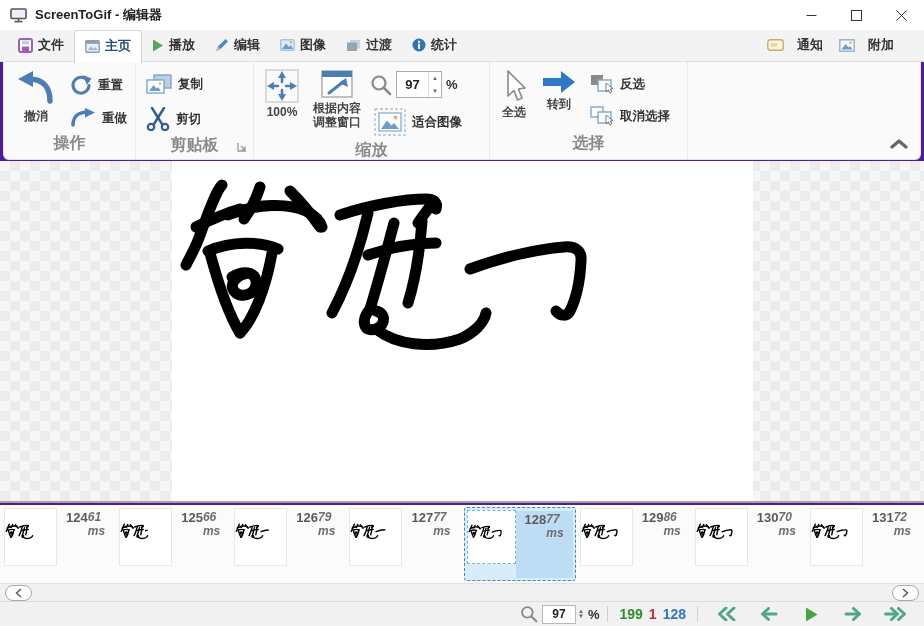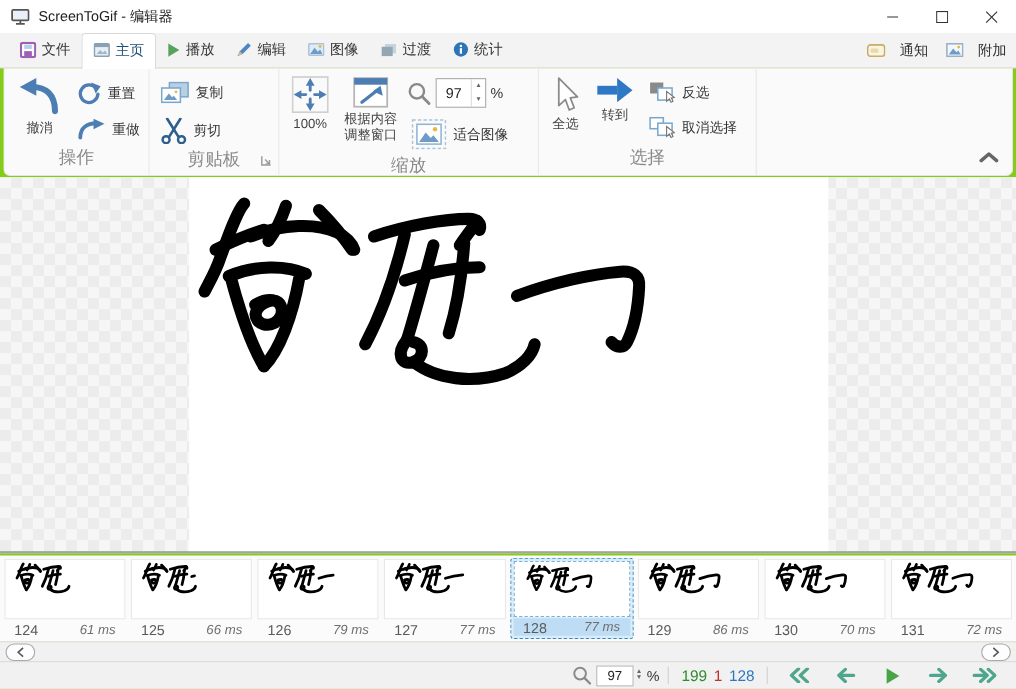--- a/index.html
+++ b/index.html
@@ -1,27 +1,27 @@
 <!DOCTYPE html>
 <html><head>
 <meta charset="utf-8">
 <style>
   * { margin:0; padding:0; box-sizing:border-box; }
   html,body { width:924px; height:626px; overflow:hidden; }
   body { font-family:"Liberation Sans","DejaVu Sans",sans-serif; background:#fff; color:#333; }
-  #app { position:relative; width:924px; height:626px; background:#84cc16; }
+  #app { position:relative; width:924px; height:626px; background:#4c1d95;font-weight:bold; }
 
   
   #titlebar { height:30px; display:flex; align-items:center; background:#fff; }
   #titlebar .app-icon { margin:0 8px 0 10px; display:flex; }
   #titlebar .title { font-size:13px; color:#222; flex:1; }
   .win-btn { width:45px; height:30px; display:flex; align-items:center; justify-content:center; }
 
   
-  #tabbar { height:32px; background:#f3f3f4; display:flex; align-items:center; padding:0 1px 0 8px; border-bottom:1px solid #e0e0e0; }
+  #tabbar { height:32px; background:#f3f3f4; display:flex; align-items:flex-start; padding:0 22px 0 8px; border-bottom:1px solid #e0e0e0; }
   .tab { display:flex; align-items:center; gap:5px; padding:6px 10px 7px 10px; font-size:13px; color:#333; cursor:default; }
   .tab.active { background:#fff; border:1px solid #d7d7d7; border-bottom:none; border-radius:4px 4px 0 0; color:#1f4e79; margin-bottom:-1px; padding-bottom:8px; position:relative; z-index:2; }
   #tabbar .spacer { flex:1; }
   .tab-right { display:flex; align-items:center; gap:13px; padding:6px 8px; font-size:13px; color:#333; }
 
   
   #ribbon { position:relative; margin:0 3px; height:98px; background:#fafafa; border:1px solid #e4e4e4; border-top:none; border-radius:0 0 6px 6px; display:flex; }
   .rgroup { display:flex; flex-direction:column; padding:4px 6px 2px 6px; border-right:1px solid #e9e9e9; }
   .rgroup-content { flex:1; display:flex; align-items:flex-start; gap:4px; }
   .rgroup-label { text-align:center; font-size:16px; color:#8a8a8a; padding:2px 0 3px 0; position:relative; }
@@ -43,21 +43,21 @@
   
   #editor { position:absolute; top:161px; left:0; width:924px; height:342px;
     background-color:#f6f6f6;
     background-image:conic-gradient(#ececec 90deg,transparent 90deg 180deg,#ececec 180deg 270deg,transparent 270deg);
     background-size:20px 20px; border-bottom:2px solid #a3a3a3; }
   #canvas { position:absolute; left:172px; top:0; width:581px; height:340px; background:#fff; }
   #canvas svg { width:100%; height:100%; }
 
   
   #filmstrip { position:absolute; top:505px; left:0; width:924px; height:78px; display:flex; gap:3px; padding:2px 3px; background:#fbfbfb; }
-  .frame { width:113px; display:flex; flex-direction:column; padding:1px; }
+  .frame { width:113px; display:flex; flex-direction:row; padding:1px; }
   .frame .thumb { height:58px; background:#fff; border:1px solid #e8e8e8; overflow:hidden; }
   .frame .thumb svg { width:100%; height:100%; }
   .frame .flabels { display:flex; justify-content:space-between; padding:2px 9px 0 9px; }
   .f-num { font-size:13px; color:#5a5a5a; }
   .f-ms { font-size:12px; font-style:italic; color:#6e6e6e; }
   .frame.selected { background:#d9ecf9; border:1px dashed #3b87c0; border-radius:3px; padding:2px; }
   .frame.selected .thumb { border:1px dashed #79b2d9; height:54px; }
   .frame.selected .flabels { background:rgba(140,195,235,0.35); margin-top:1px; padding-top:1px; }
 
   

